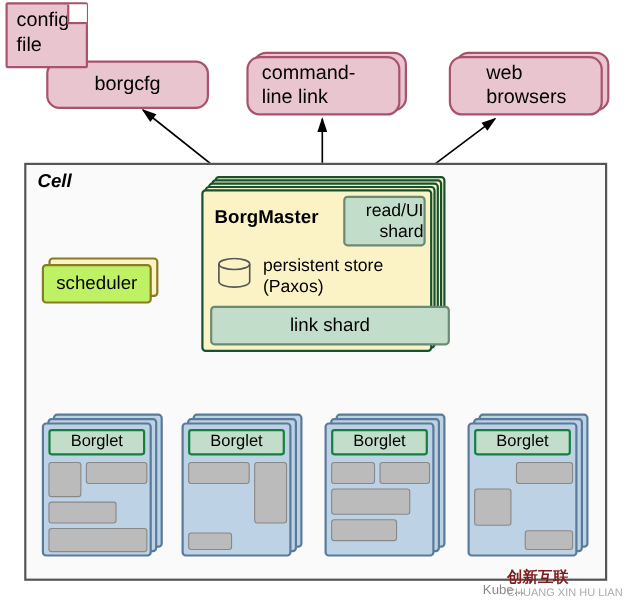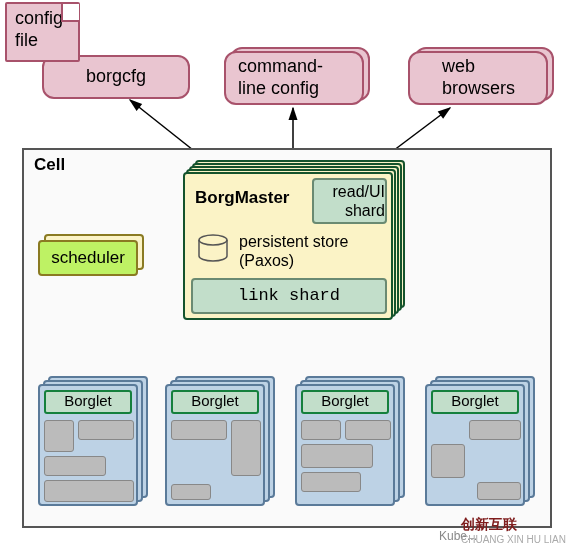--- a/index.html
+++ b/index.html
@@ -14,34 +14,34 @@
     
     .rounded-box { border-radius: 12px; font-size: 18px; padding: 8px 12px; display: flex; align-items: center; line-height: 1.2; }
     .borgcfg { top: 55px; left: 42px; width: 148px; height: 44px; z-index: 2; justify-content: center; }
     .cmd-tools-shadow { top: 47px; left: 230px; width: 140px; height: 54px; background: #e9c5d0; z-index: 1; }
     .cmd-tools { top: 51px; left: 224px; width: 140px; height: 54px; z-index: 2; }
     .browsers-shadow { top: 47px; left: 414px; width: 140px; height: 54px; background: #e9c5d0; z-index: 1; }
     .browsers { top: 51px; left: 408px; width: 140px; height: 54px; z-index: 2; padding-left: 32px; }
     
     
     .cell-box { position: absolute; top: 148px; left: 22px; width: 530px; height: 380px; border: 2px solid #555; background: #fafafa; }
-    .cell-label { position: absolute; top: 5px; left: 10px; font-size: 17px; font-weight: bold; }
+    .cell-label { position: absolute; top: 5px; left: 10px; font-size: 17px; font-style: italic; font-weight: bold; }
     
     
     .bm-stack { position: absolute; top: 160px; left: 180px; width: 225px; height: 160px; }
     .bm-layer { position: absolute; border: 2px solid #14532d; background: #fbf3c6; width: 210px; height: 148px; border-radius: 4px; }
     .l1 { top: 0; left: 15px; }
     .l2 { top: 3px; left: 12px; }
     .l3 { top: 6px; left: 9px; }
     .l4 { top: 9px; left: 6px; }
     .l5 { top: 12px; left: 3px; }
     .bm-title { font-weight: bold; font-size: 17px; position: absolute; top: 14px; left: 10px; }
     .read-shard { position: absolute; top: 4px; right: 4px; width: 75px; height: 46px; background: #c2deca; border: 2px solid #6a8a72; border-radius: 4px; font-size: 16px; text-align: right; padding-top: 2px; line-height: 1.2; }
     .paxos { position: absolute; top: 56px; left: 6px; width: 198px; height: 42px; font-size: 16px; padding-left: 48px; padding-top: 2px; line-height: 1.2; }
-    .link-shard { position: absolute; bottom: 4px; left: 6px; width: 196px; height: 36px; background: #c2deca; border: 2px solid #6a8a72; border-radius: 4px; font-size: 17px; text-align: center; padding-top: 6px; font-family: Liberation Mono, monospace; }
+    .link-shard { position: absolute; bottom: 4px; left: 6px; width: 218px; height: 36px; background: #c2deca; border: 2px solid #6a8a72; border-radius: 4px; font-size: 17px; text-align: center; padding-top: 6px; }
     .cylinder { position: absolute; top: 60px; left: 12px; width: 32px; height: 28px; }
     
     
     .scheduler-shadow { position: absolute; top: 234px; left: 44px; width: 100px; height: 36px; border: 2px solid #8a7a22; background: #fbf3c6; border-radius: 4px; }
     .scheduler { position: absolute; top: 240px; left: 38px; width: 100px; height: 36px; border: 2px solid #8a7a22; background: #bef264; border-radius: 4px; font-size: 17px; text-align: center; padding-top: 6px; }
     
     
     .borglet-group { position: absolute; width: 110px; height: 130px; }
     .bg1 { top: 376px; left: 38px; }
     .bg2 { top: 376px; left: 165px; }
@@ -89,21 +89,21 @@
 
   <div class="top-box config-file">
     <span>config file</span>
     <div class="config-fold"></div>
   </div>
   <div class="top-box rounded-box borgcfg">
     <span>borgcfg</span>
   </div>
   <div class="top-box rounded-box cmd-tools-shadow"></div>
   <div class="top-box rounded-box cmd-tools">
-    <span>command-line config</span>
+    <span>command-line link</span>
   </div>
   <div class="top-box rounded-box browsers-shadow"></div>
   <div class="top-box rounded-box browsers">
     <span>web browsers</span>
   </div>
 
   <div class="cell-box">
     <div class="cell-label">Cell</div>
   </div>
 

